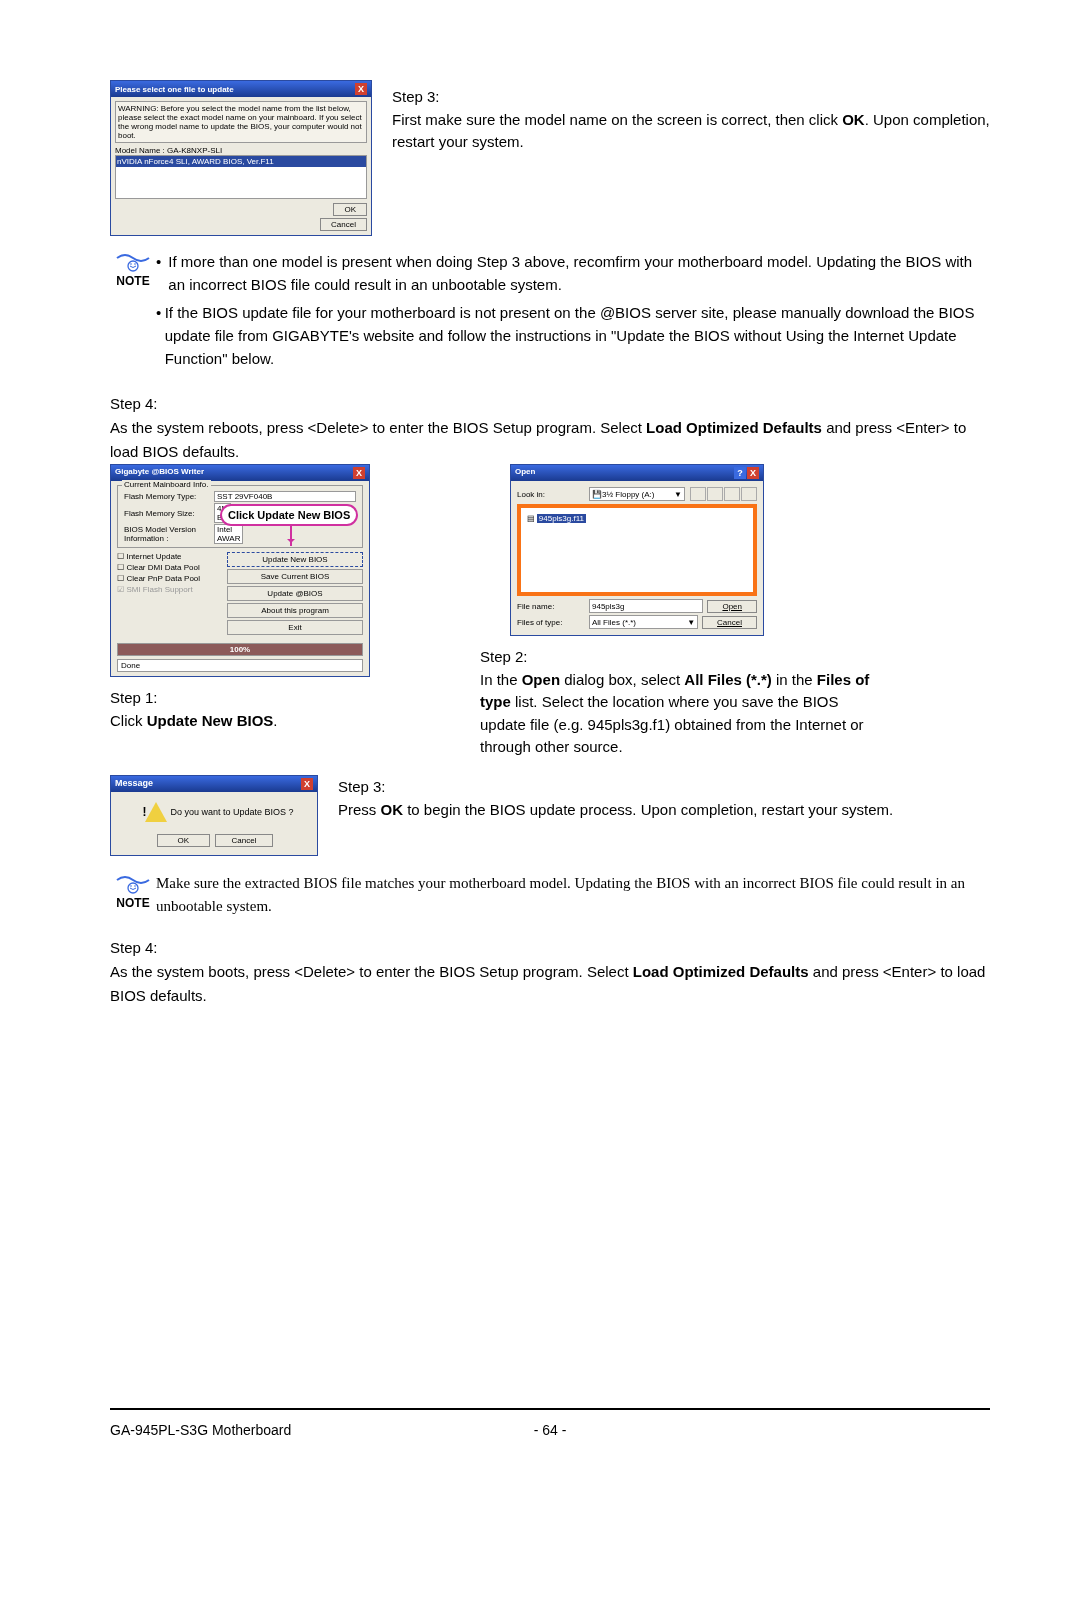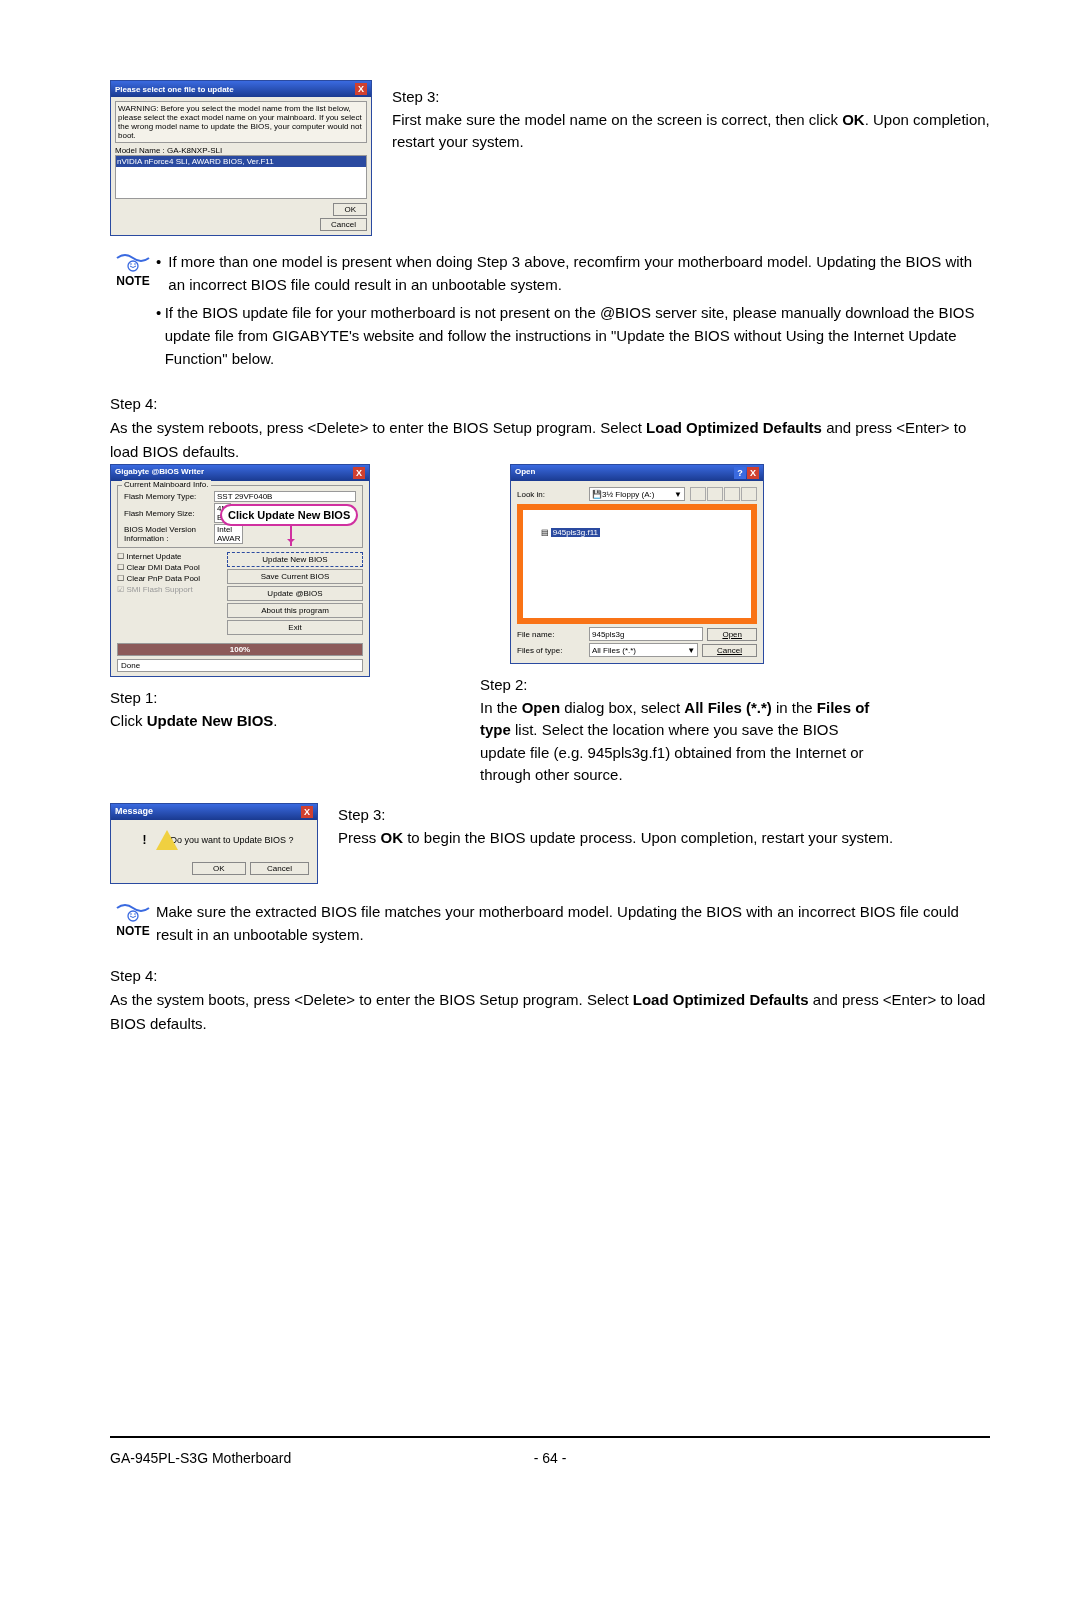--- a/index.html
+++ b/index.html
@@ -195,25 +195,25 @@
     font-weight: bold;
     margin-right: 1px;
   }
   .opendlg-body { padding: 4px 6px; }
   .opendlg-row { display: flex; align-items: center; margin: 2px 0; }
   .opendlg-lbl { width: 72px; }
   .opendlg-combo { border: 1px solid #999; background: #fff; flex: 1; padding: 0 2px; height: 12px; display: flex; align-items: center; }
   .opendlg-icons { display: flex; margin-left: 4px; }
   .opendlg-icons span { width: 14px; height: 12px; border: 1px solid #aaa; background: #eceae0; margin-left: 1px; }
   .opendlg-list {
-    border: 6px solid #f97316;
+    border: 4px solid #f97316;
     background: #fff;
     height: 72px;
     margin: 3px 0;
-    padding: 18px;
+    padding: 6px;
   }
   .opendlg-sel { background: #2a4aa0; color: #fff; display: inline-block; padding: 0 2px; }
   .opendlg-btn {
     border: 1px solid #888;
     background: #eceae0;
     padding: 1px 14px;
     margin-left: 4px;
     text-decoration: underline;
   }
 
@@ -231,21 +231,21 @@
     flex-shrink: 0;
   }
   .msgdlg-title {
     background: linear-gradient(#3a6ae0, #1a3a90);
     color: #fff;
     padding: 2px 4px;
     font-weight: bold;
     display: flex;
     justify-content: space-between;
   }
-  .msgdlg-body { padding: 10px 8px 8px; text-align: right; }
+  .msgdlg-body { padding: 10px 16px 8px; text-align: center; }
   .msgdlg-content { display: flex; align-items: center; justify-content: center; margin-bottom: 12px; }
   .warn-icon {
     width: 22px; height: 20px;
     position: relative;
     margin-right: 14px;
   }
   .warn-icon::before {
     content: "";
     position: absolute;
     border-left: 11px solid transparent;
@@ -256,21 +256,21 @@
     content: "!";
     position: absolute;
     left: 8px;
     top: 3px;
     font-weight: bold;
     color: #000;
     font-size: 12px;
   }
 
   .note-row2 { display: flex; margin-top: 16px; }
-  .note-text { flex: 1; line-height: 1.55; }
+  .note-text { flex: 1; line-height: 1.55; font-family: Liberation Serif, serif; }
 
   .footer-hr {
     border: none;
     border-top: 2px solid #000;
     margin-top: 400px;
   }
   .footer-row {
     display: flex;
     justify-content: space-between;
     font-size: 14px;

